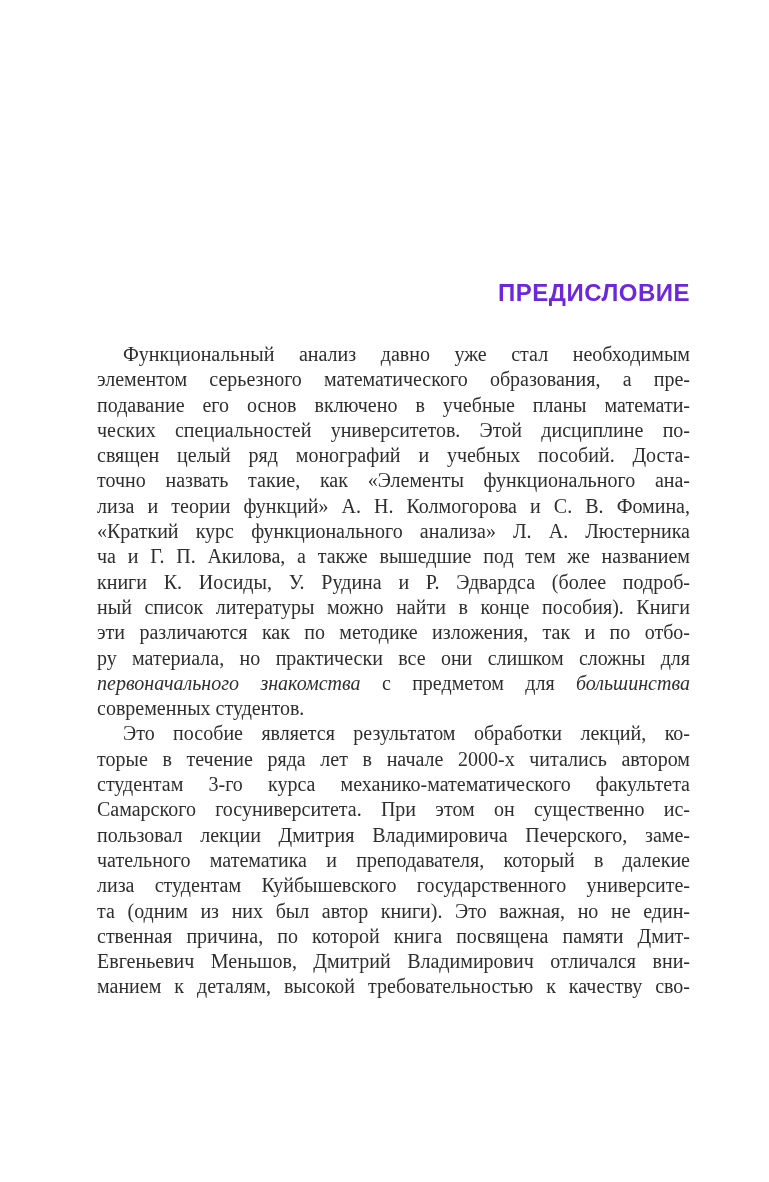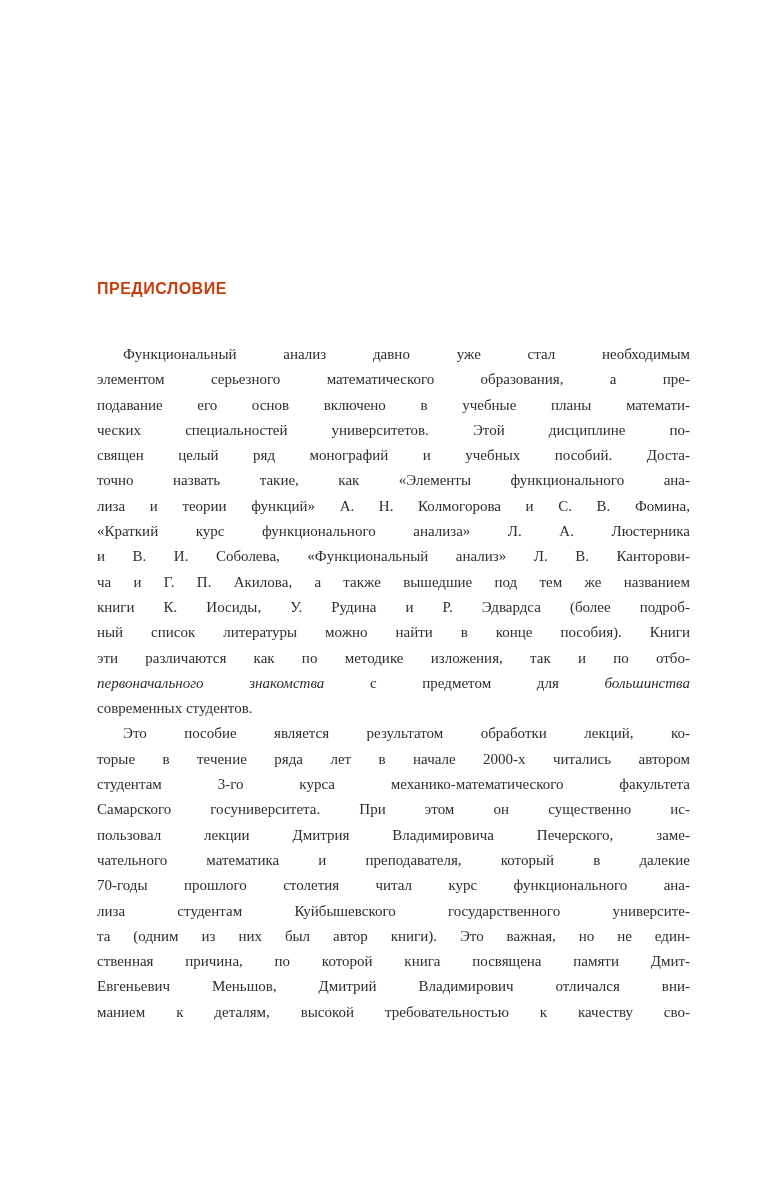--- a/index.html
+++ b/index.html
@@ -10,38 +10,38 @@
     height: 1182px;
     background: #ffffff;
     overflow: hidden;
     font-family: "Liberation Serif", serif;
   }
   .title {
     position: absolute;
     top: 281px;
     left: 97px;
     width: 593px;
-    text-align: left;
+    text-align: right;
     font-family: "Liberation Sans", sans-serif;
     font-weight: bold;
-    font-size: 16px;
+    font-size: 24px;
     line-height: 1;
     letter-spacing: 0.5px;
-    color: #c2410c;
+    color: #6d28d9;
   }
   .body-text {
     position: absolute;
     top: 342px;
     left: 97px;
     width: 593px;
     color: #2e2e2e;
   }
   .para + .para { }
   .line {
-    font-size: 15px;
+    font-size: 20px;
     line-height: 25.3px;
     text-align: justify;
     text-align-last: justify;
     -moz-text-align-last: justify;
     white-space: normal;
   }
   .line.no-just {
     text-align-last: left;
     font-family: Liberation Serif, serif;
     -moz-text-align-last: left;
@@ -57,36 +57,35 @@
   <div class="body-text">
       <div class="para">
         <div class="line indent"><span>Функциональный анализ давно уже стал необходимым</span></div>
         <div class="line"><span>элементом серьезного математического образования, а пре-</span></div>
         <div class="line"><span>подавание его основ включено в учебные планы математи-</span></div>
         <div class="line"><span>ческих специальностей университетов. Этой дисциплине по-</span></div>
         <div class="line"><span>священ целый ряд монографий и учебных пособий. Доста-</span></div>
         <div class="line"><span>точно назвать такие, как «Элементы функционального ана-</span></div>
         <div class="line"><span>лиза и теории функций» А. Н. Колмогорова и С. В. Фомина,</span></div>
         <div class="line"><span>«Краткий курс функционального анализа» Л. А. Люстерника</span></div>
-        <div class="line"><span>и В. И. Соболева, «Функциональный анализ» Л. В. Канторови-</span></div>
         <div class="line"><span>ча и Г. П. Акилова, а также вышедшие под тем же названием</span></div>
         <div class="line"><span>книги К. Иосиды, У. Рудина и Р. Эдвардса (более подроб-</span></div>
         <div class="line"><span>ный список литературы можно найти в конце пособия). Книги</span></div>
         <div class="line"><span>эти различаются как по методике изложения, так и по отбо-</span></div>
+        <div class="line"><span>ру материала, но практически все они слишком сложны для</span></div>
         <div class="line"><em>первоначального знакомства</em><span> с предметом для </span><em>большинства</em></div>
         <div class="line no-just"><span>современных студентов.</span></div>
       </div>
       <div class="para">
         <div class="line indent"><span>Это пособие является результатом обработки лекций, ко-</span></div>
         <div class="line"><span>торые в течение ряда лет в начале 2000-х читались автором</span></div>
         <div class="line"><span>студентам 3-го курса механико-математического факультета</span></div>
         <div class="line"><span>Самарского госуниверситета. При этом он существенно ис-</span></div>
         <div class="line"><span>пользовал лекции Дмитрия Владимировича Печерского, заме-</span></div>
         <div class="line"><span>чательного математика и преподавателя, который в далекие</span></div>
-        <div class="line"><span>70-годы прошлого столетия читал курс функционального ана-</span></div>
         <div class="line"><span>лиза студентам Куйбышевского государственного университе-</span></div>
         <div class="line"><span>та (одним из них был автор книги). Это важная, но не един-</span></div>
         <div class="line"><span>ственная причина, по которой книга посвящена памяти Дмит-</span></div>
         <div class="line"><span>Евгеньевич Меньшов, Дмитрий Владимирович отличался вни-</span></div>
         <div class="line"><span>манием к деталям, высокой требовательностью к качеству сво-</span></div>
       </div>
     </div>
 </div>
 
 </body></html>

